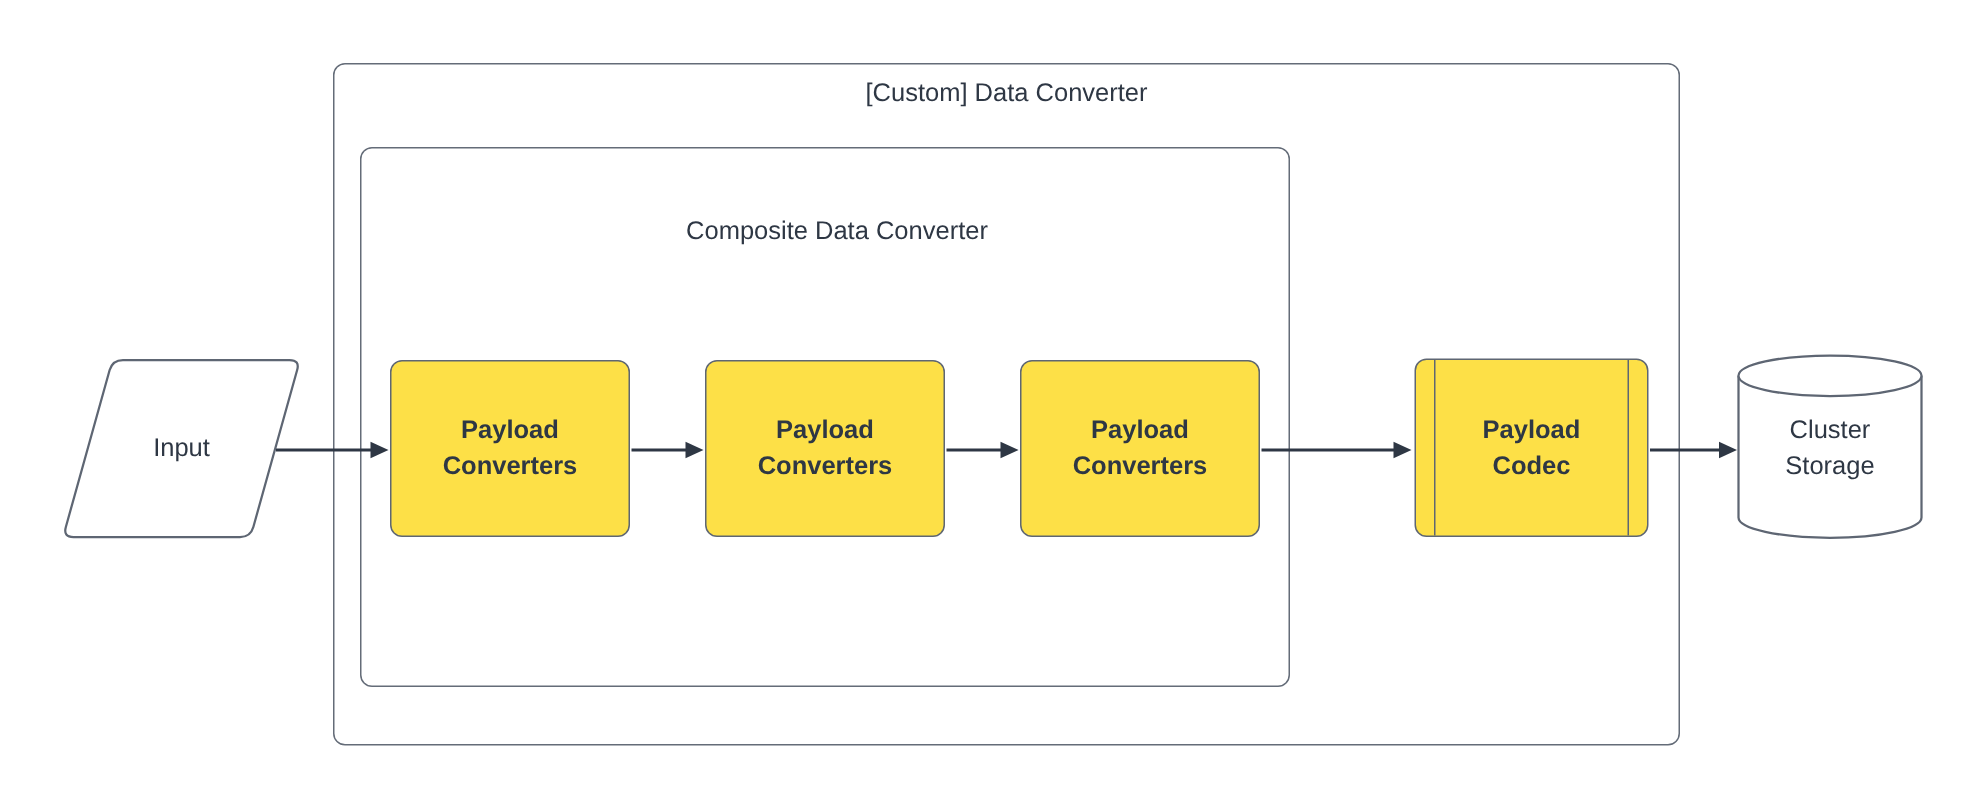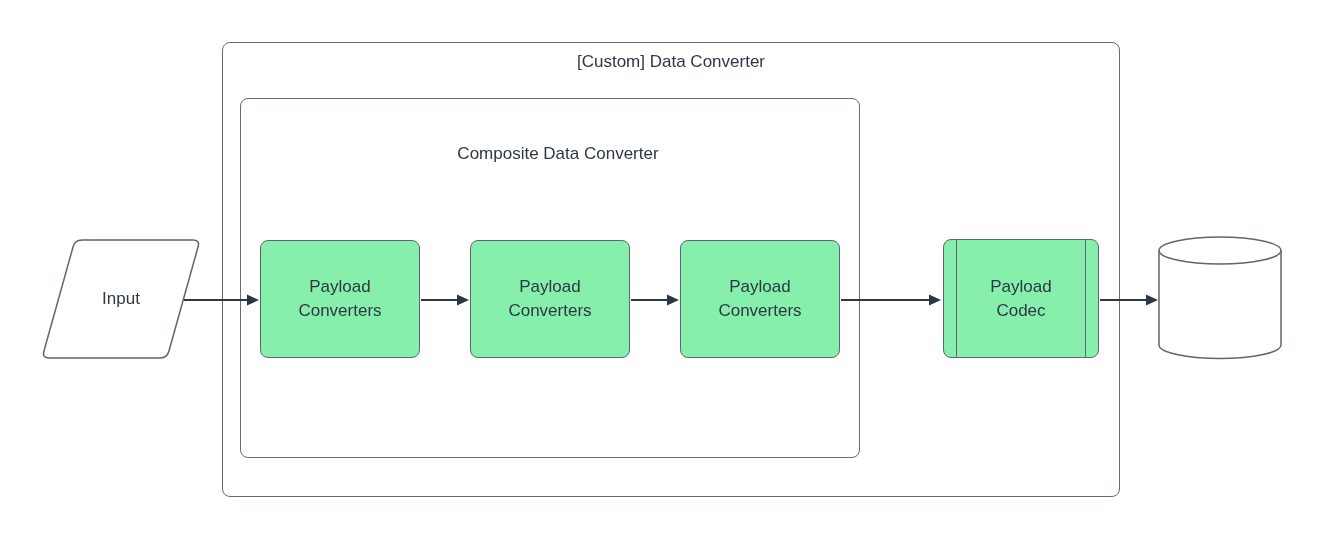--- a/index.html
+++ b/index.html
@@ -36,25 +36,26 @@
     color: #2e3744;
   }
   .ctitle.outer-title { left: 222px; top: 51px; width: 898px; }
   .ctitle.inner-title { left: 248px; top: 143px; width: 620px; }
 
   
   .node {
     position: absolute;
     border: 1.5px solid #5e6673;
     border-radius: 8px;
-    background: #86efac;
+    background: #fde047;
     display: flex;
     align-items: center;
     justify-content: center;
     z-index: 2;
+    font-weight: bold;
   }
   .node.pc1 { left: 260px; top: 240px; width: 160px; height: 118px; }
   .node.pc2 { left: 470px; top: 240px; width: 160px; height: 118px; }
   .node.pc3 { left: 680px; top: 240px; width: 160px; height: 118px; }
   .node.codec { left: 943px; top: 239px; width: 156px; height: 119px; }
 
   .rail {
     position: absolute;
     top: 0;
     bottom: 0;
@@ -162,14 +163,18 @@
     </g>
     <g>
       <line class="arrow-line" x1="1100" y1="300" x2="1148" y2="300"></line>
       <path class="arrow-head" d="M 1158,300 L 1146,294.5 L 1146,305.5 Z"></path>
     </g>
   </svg>
 
   <div class="float-label input-label">
     <span class="node-label">Input</span>
   </div>
+  <div class="float-label storage-label">
+    <span class="node-label">Cluster
+Storage</span>
+  </div>
 
 </div>
 
 </body></html>

